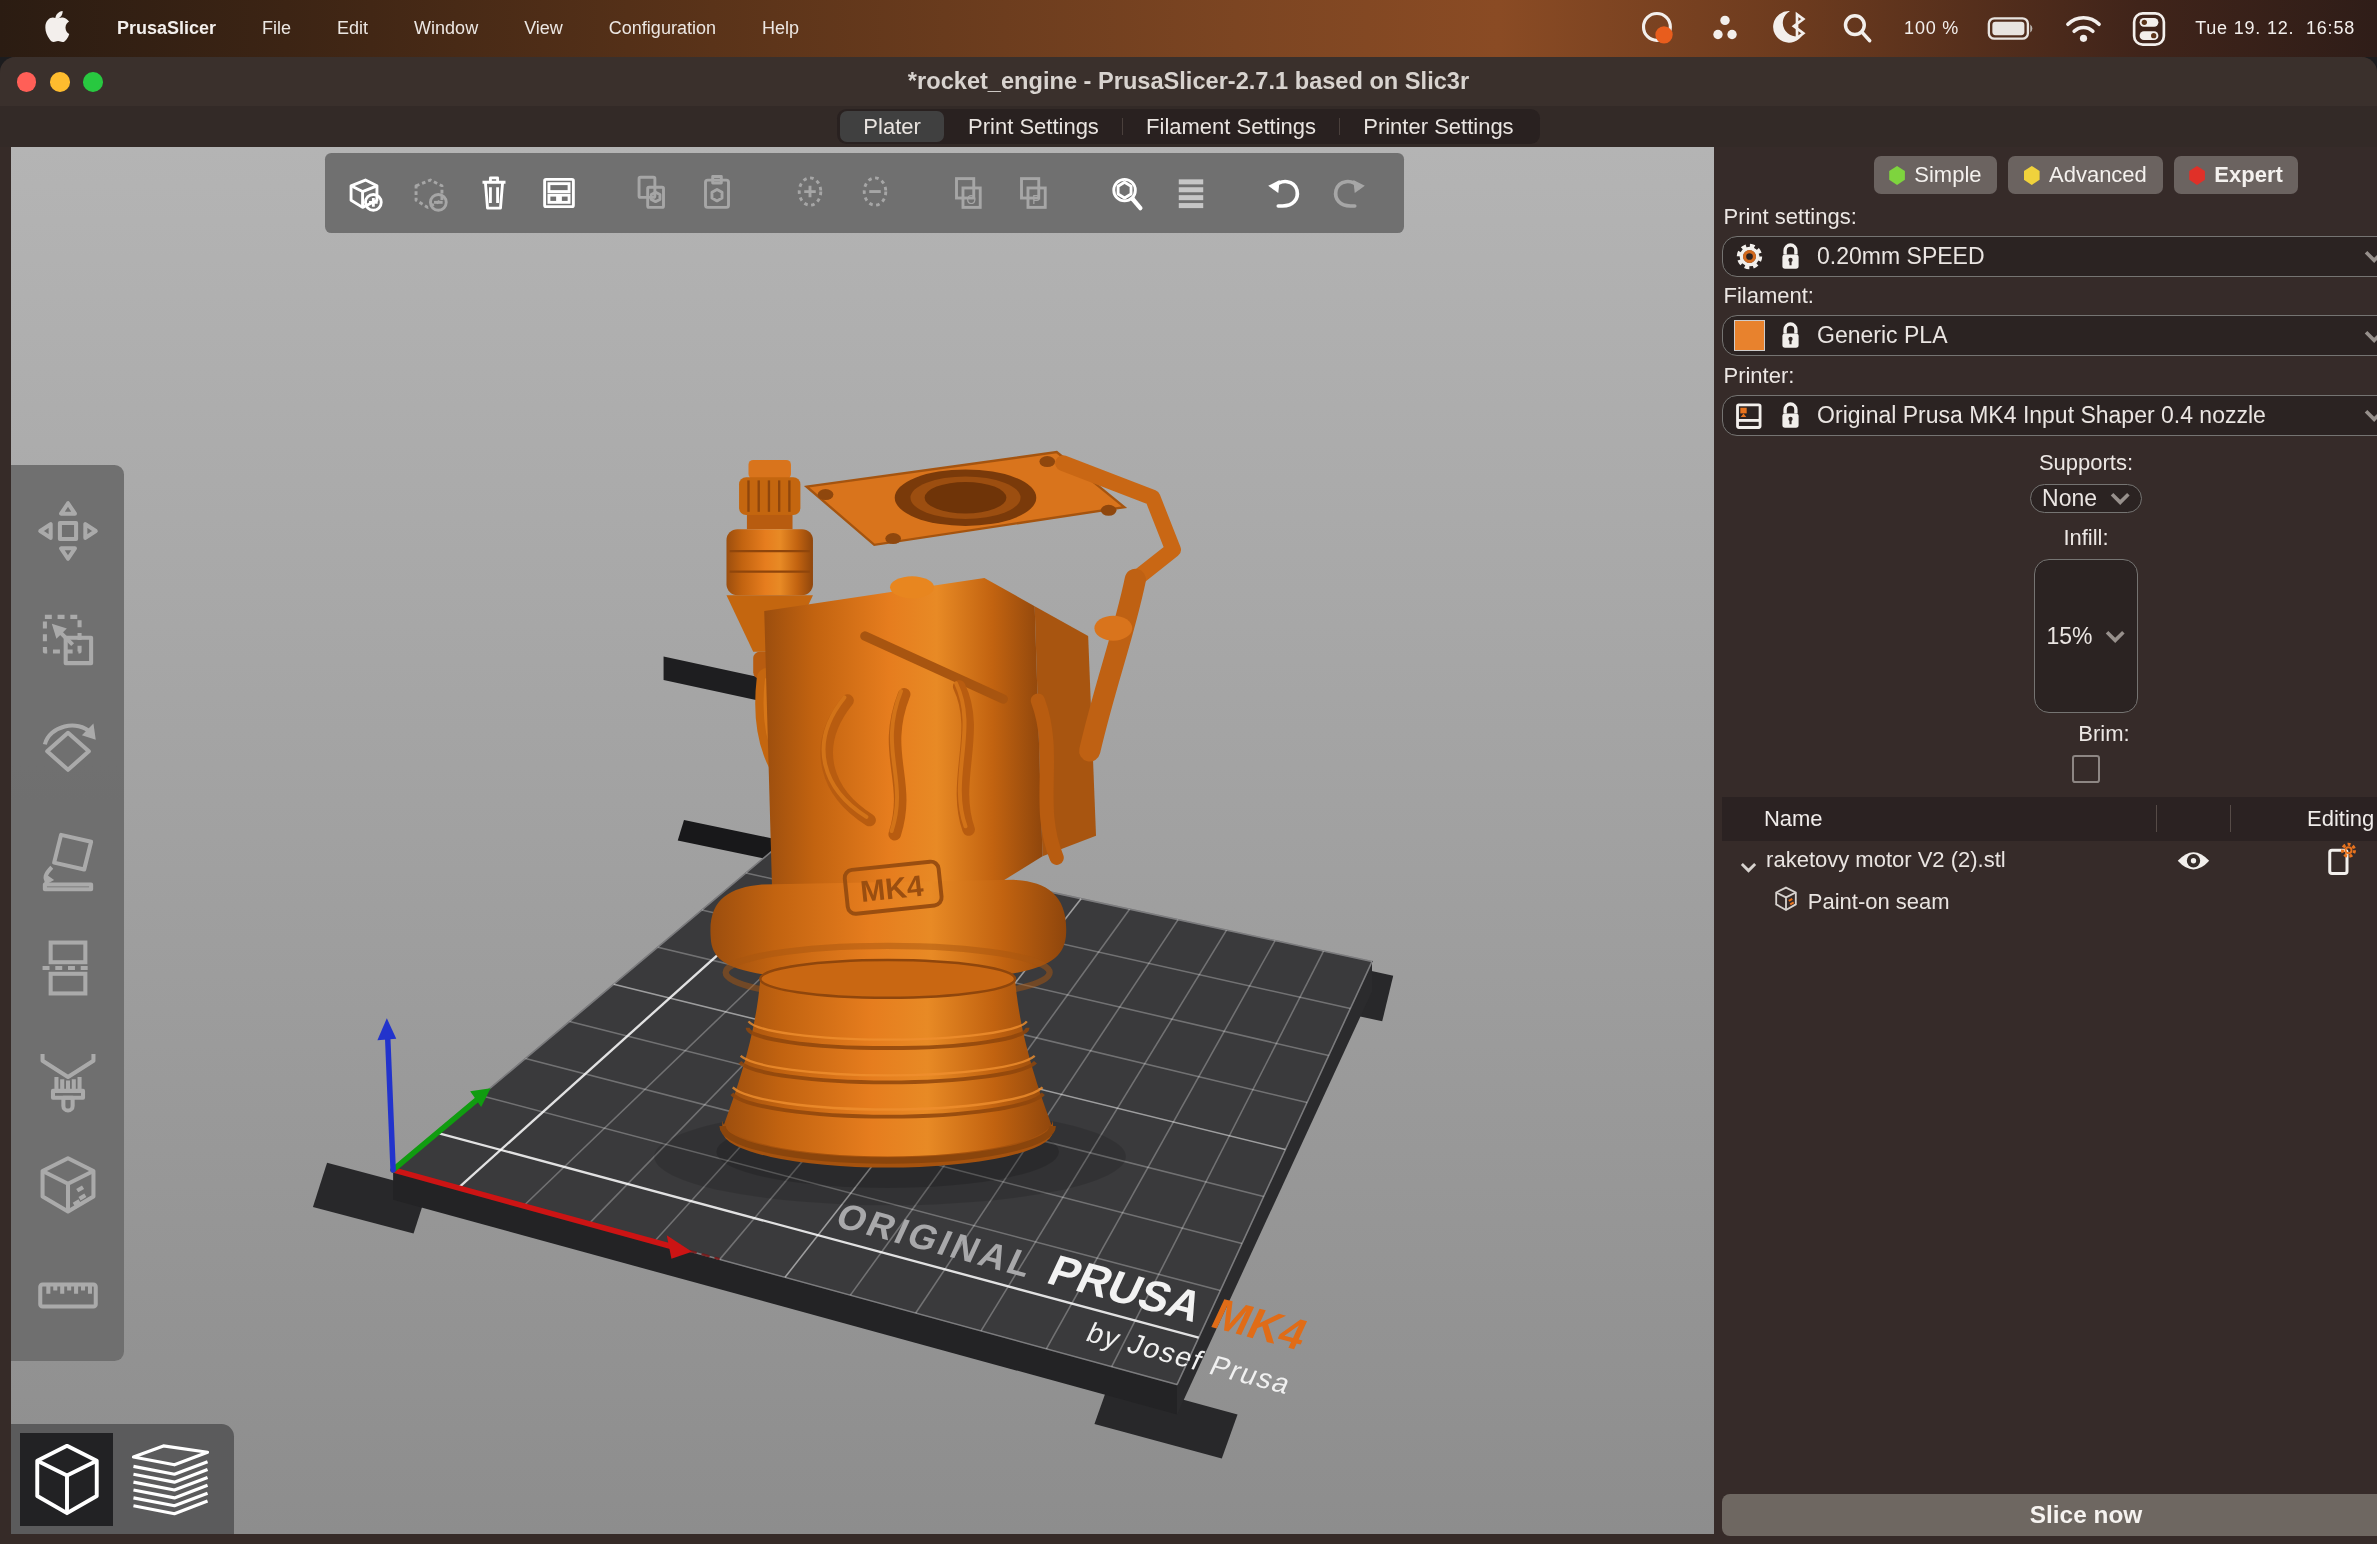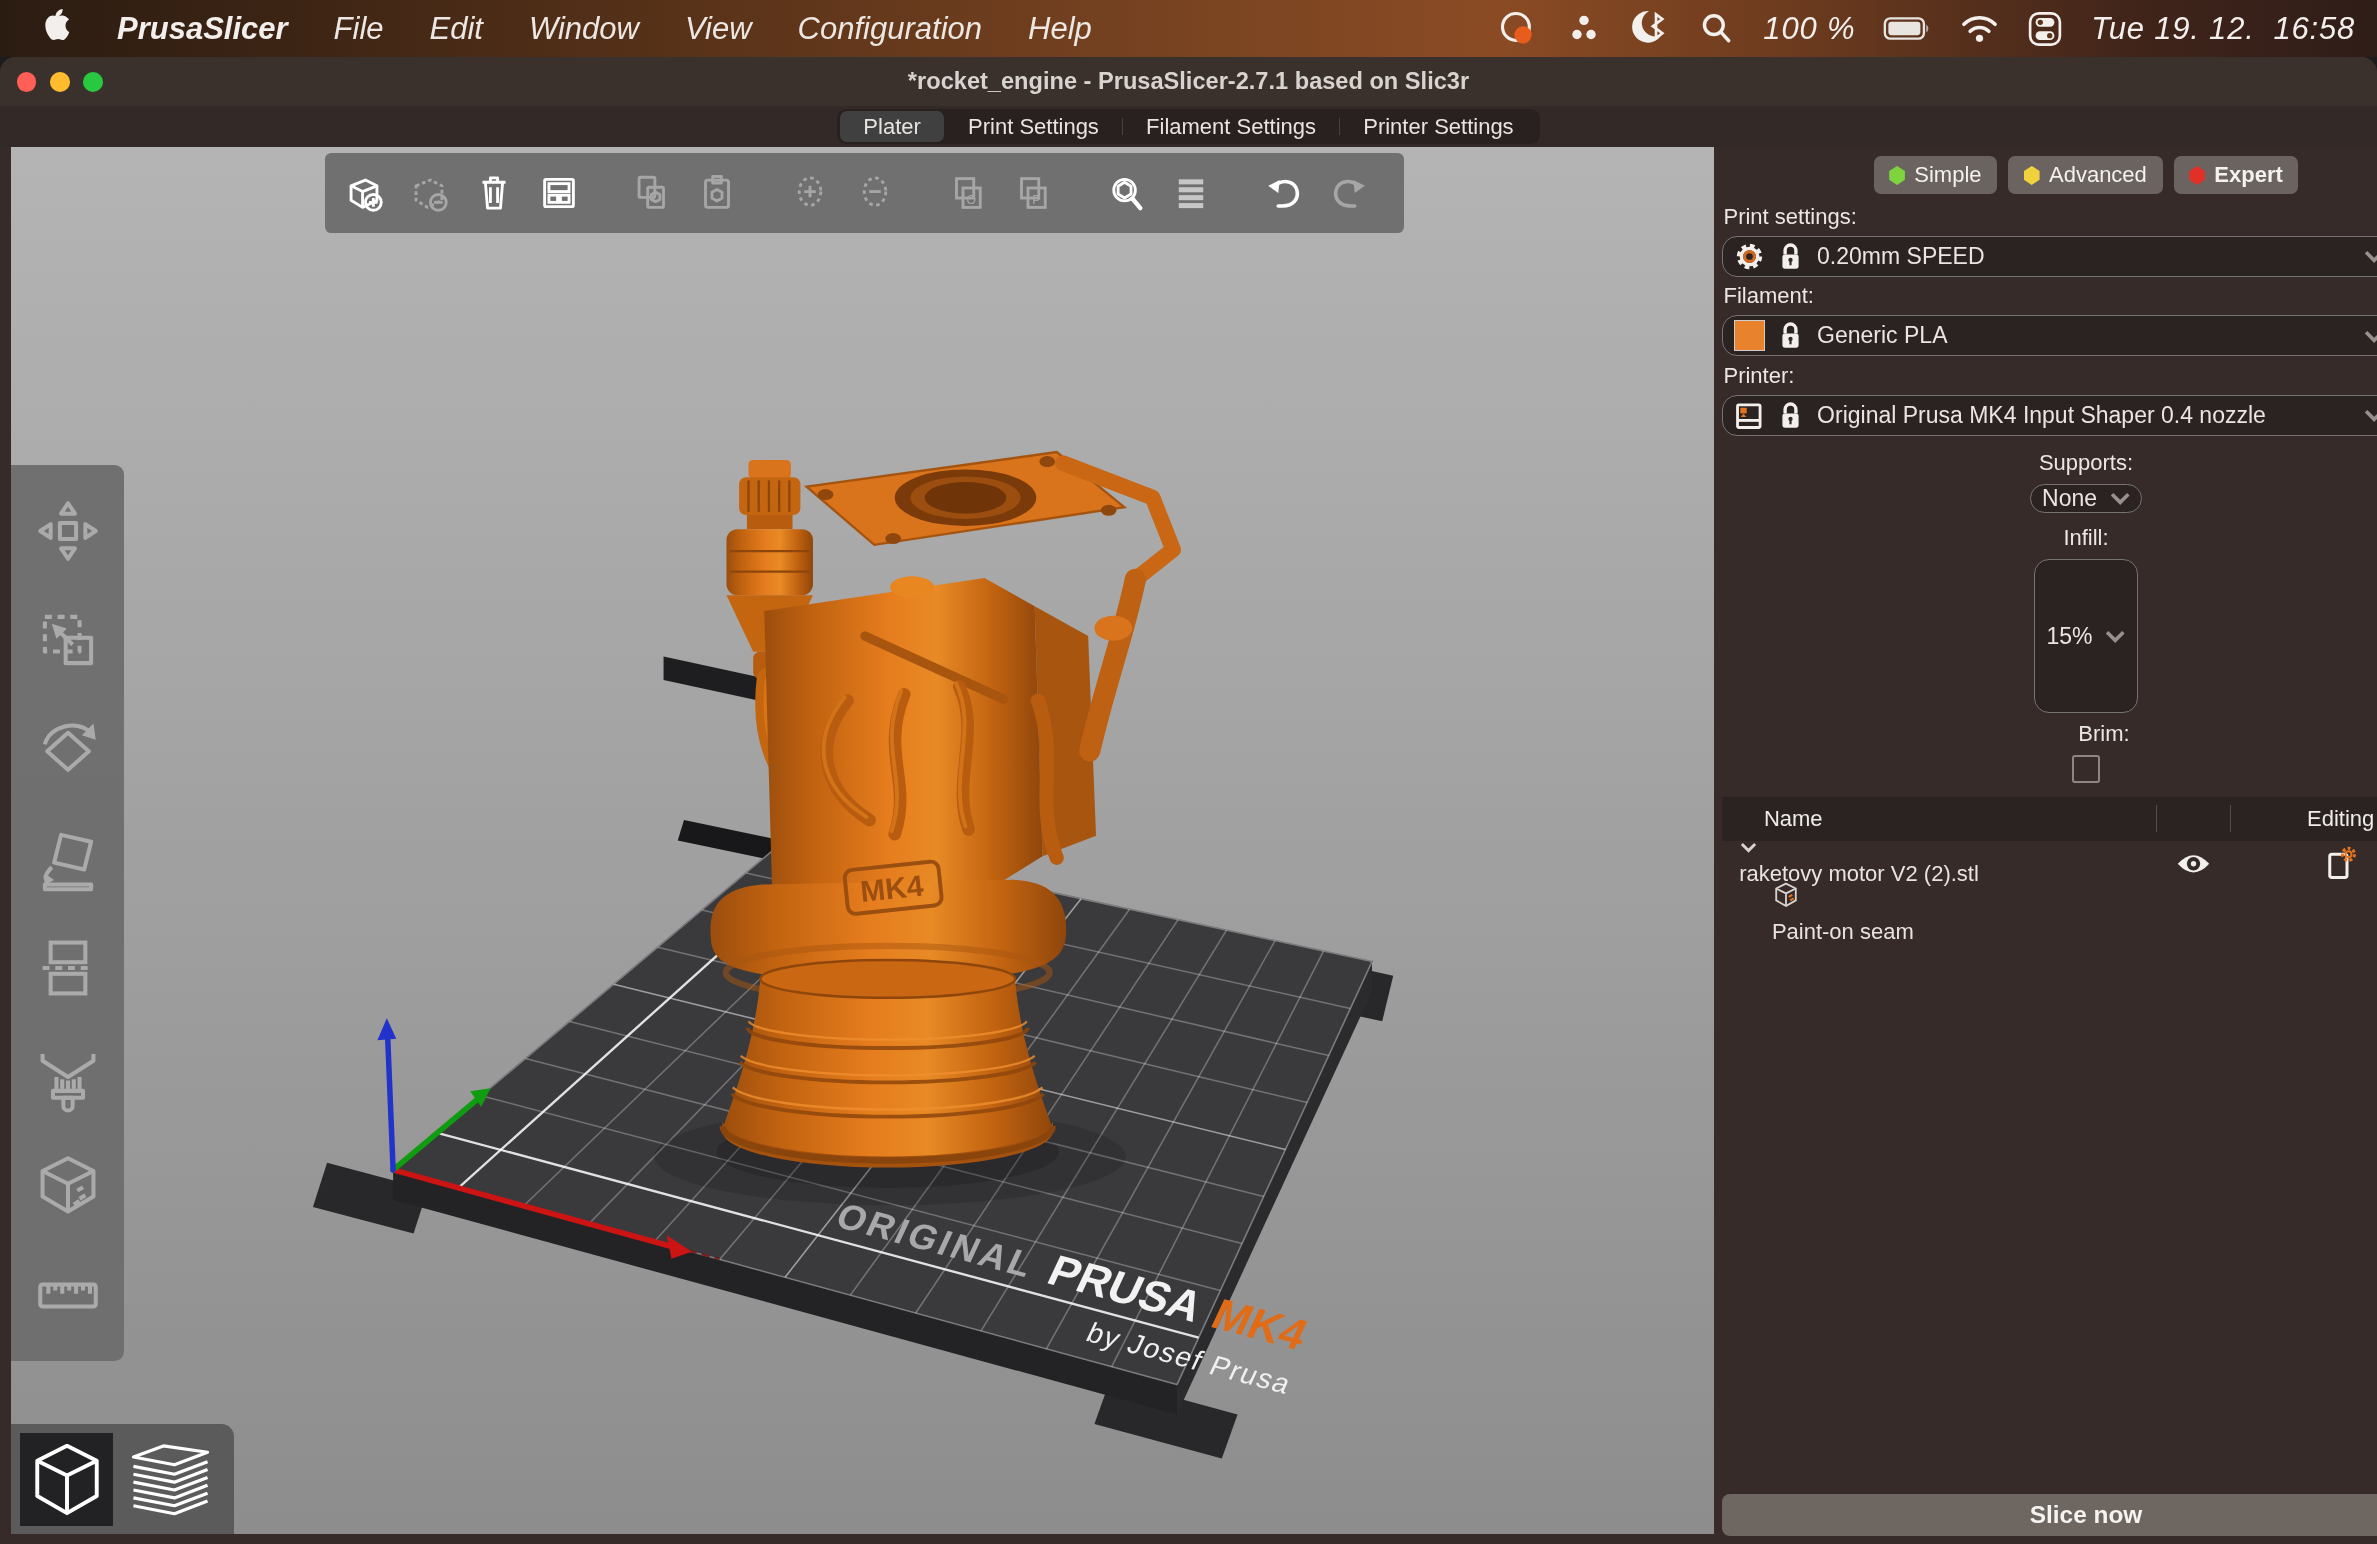--- a/index.html
+++ b/index.html
@@ -2,21 +2,21 @@
 <html style="font-size:12.6px"><head>
 <meta charset="utf-8">
 <style>
   html,body{margin:0;padding:0;background:#000;}
   .screen{position:relative;width:2377px;height:1544px;overflow:hidden;
     font-family:"Liberation Sans",sans-serif;background:#1c1c1e;
     -webkit-font-smoothing:antialiased;}
   
   .menubar{position:absolute;left:0;top:0;width:2377px;height:57px;
     background:linear-gradient(90deg,#2b1c12 0%,#3c2414 12%,#5a3319 30%,#7c4522 52%,#8a4b24 63%,#6b3a1e 76%,#40241a 90%,#2f1d18 100%);
-    display:flex;align-items:center;justify-content:space-between;color:#f3efec;font-size:31px;font-style:italic;}
+    display:flex;align-items:center;justify-content:space-between;color:#f3efec;font-size:18px;}
   .mb-left{display:flex;align-items:center;gap:46px;padding-left:44px;}
   .mb-app{font-weight:bold;}
   .mb-item{opacity:.96;}
   .mb-right{display:flex;align-items:center;gap:28px;padding-right:22px;}
   .mb-right svg{display:block;}
   .mb-clock{letter-spacing:0.8px;white-space:pre;}
   
   .window{position:absolute;left:0;top:57px;width:2377px;height:1487px;
     background:#362b28;border-radius:15.7px 15.7px 0 0;overflow:hidden;}
   .titlebar{position:absolute;left:0;top:0;width:100%;height:49px;background:#3a302c;}
@@ -73,21 +73,21 @@
   .inline-row .lbl{font-size:22px;}
   .checkbox{width:28px;height:28px;border:2.4px solid #8d8683;border-radius:3.1px;background:transparent;box-sizing:border-box;}
   
   .obj-table{margin-top:14px;}
   .obj-head{height:44px;background:#2b2222;display:grid;grid-template-columns:1fr 75px 219px;align-items:center;
     font-size:22px;color:#f0ecea;}
   .obj-head .h-name{padding-left:42px;}
   .obj-head .h-mid{justify-self:stretch;height:27px;border-left:1.6px solid #564b47;border-right:1.6px solid #564b47;}
   .obj-head .h-edit{text-align:center;}
   .obj-row{height:39px;display:grid;grid-template-columns:1fr 75px 219px;align-items:center;font-size:22px;color:#e9e4e1;}
-  .obj-name{display:flex;align-items:flex-start;gap:7.9px;padding-left:17.3px;flex-direction:column;}
+  .obj-name{display:flex;align-items:flex-end;gap:7.9px;padding-left:17.3px;}
   .obj-name.child{padding-left:50px;}
   .cell-c{display:flex;align-items:center;justify-content:center;}
   .slice-btn{position:absolute;left:7.9px;right:7.9px;bottom:9.4px;height:42px;background:#6e6761;border-radius:7.9px;
     display:flex;align-items:center;justify-content:center;font-size:24.4px;font-weight:bold;color:#f6f3f0;}
   svg{overflow:visible;}
 </style>
 </head>
 <body>
 
 <div class="screen">

